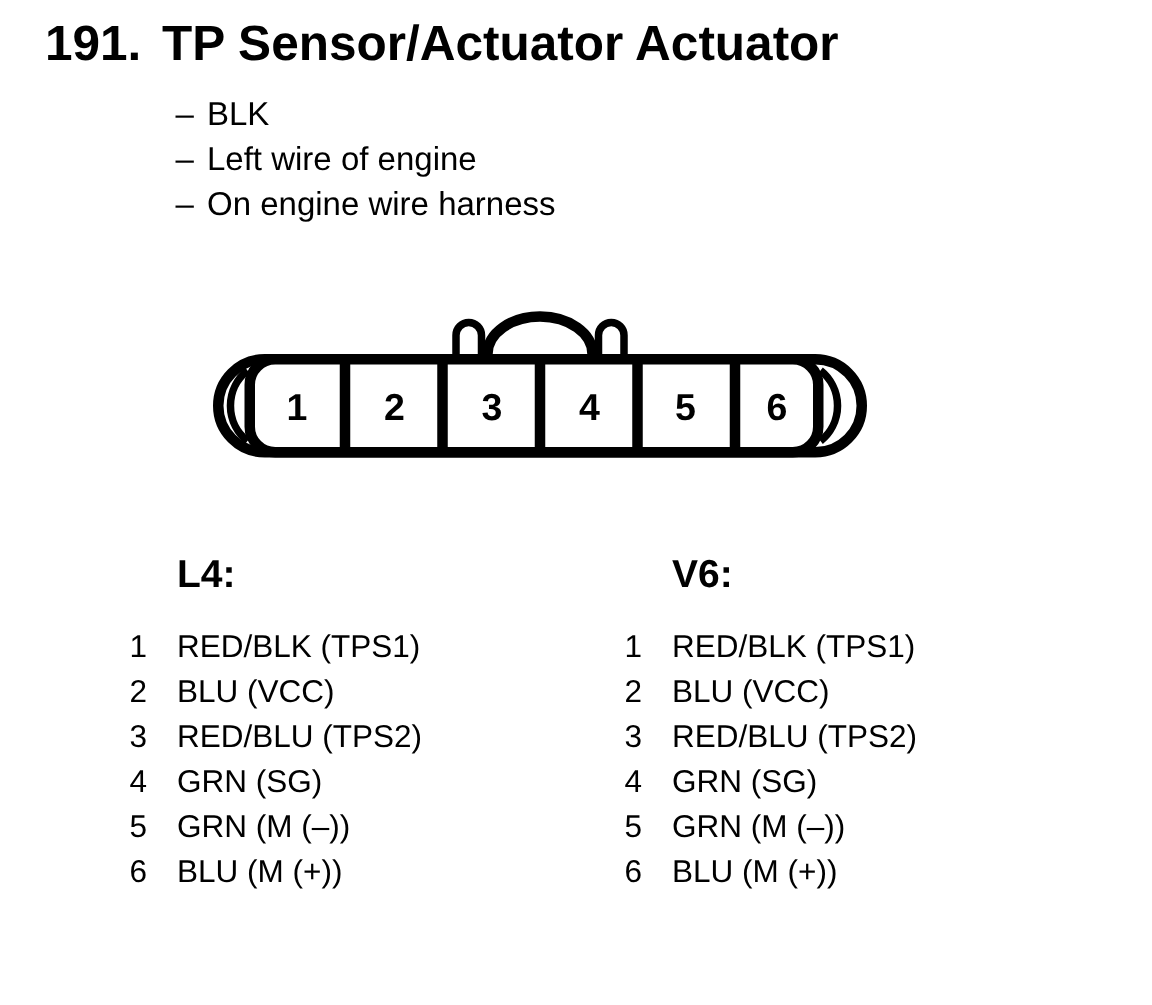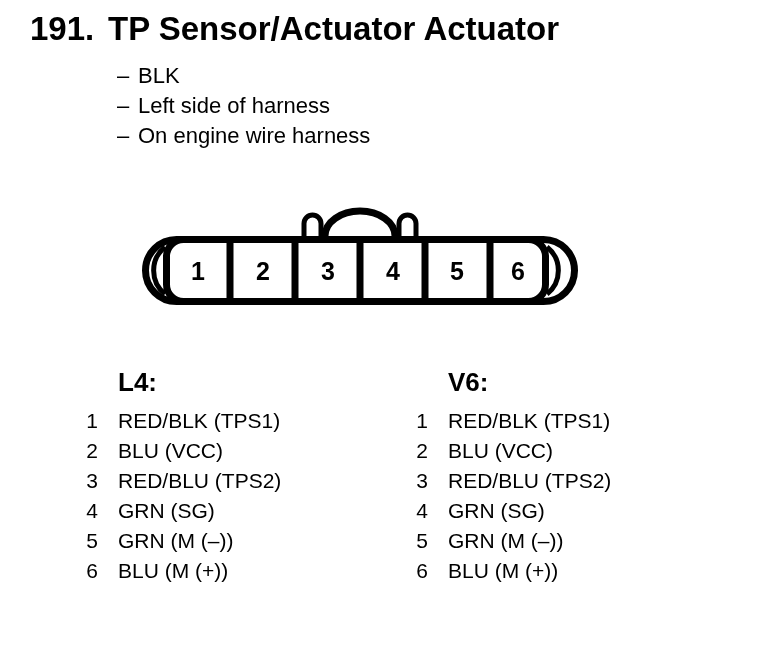--- a/index.html
+++ b/index.html
@@ -37,21 +37,21 @@
     font-weight: bold; font-size: 25px;
   }
 
   
   .pin-col { position: absolute; top: 366px; }
   .pin-col.left  { left: 80px;  }
   .pin-col.right { left: 410px; }
   .col-header {
     font-size: 26px; font-weight: bold;
     line-height: 32px; padding-left: 38px;
-    margin-bottom: 8px; white-space: nowrap;
+    margin-bottom: 19px; white-space: nowrap;
   }
   .rows { font-size: 21px; line-height: 30px; }
   .row { display: flex; white-space: nowrap; }
   .row-pin {
     width: 18px; flex: 0 0 18px;
     text-align: right; margin-right: 20px;
   }
 </style>
 </head>
 <body>
@@ -63,21 +63,21 @@
     <span class="title-text">TP Sensor/Actuator Actuator</span>
   </div>
 
   <div class="notes">
     <div class="note">
       <span class="note-dash">–</span>
       <span>BLK</span>
     </div>
     <div class="note">
       <span class="note-dash">–</span>
-      <span>Left side of harness</span>
+      <span>Left wire of engine</span>
     </div>
     <div class="note">
       <span class="note-dash">–</span>
       <span>On engine wire harness</span>
     </div>
   </div>
 
   <svg class="connector-svg" viewBox="0 0 768 670" aria-hidden="true">
 
     <rect x="145.5" y="239.5" width="429" height="62" rx="31" ry="31" fill="#ffffff" stroke="#000000" stroke-width="7"></rect>

